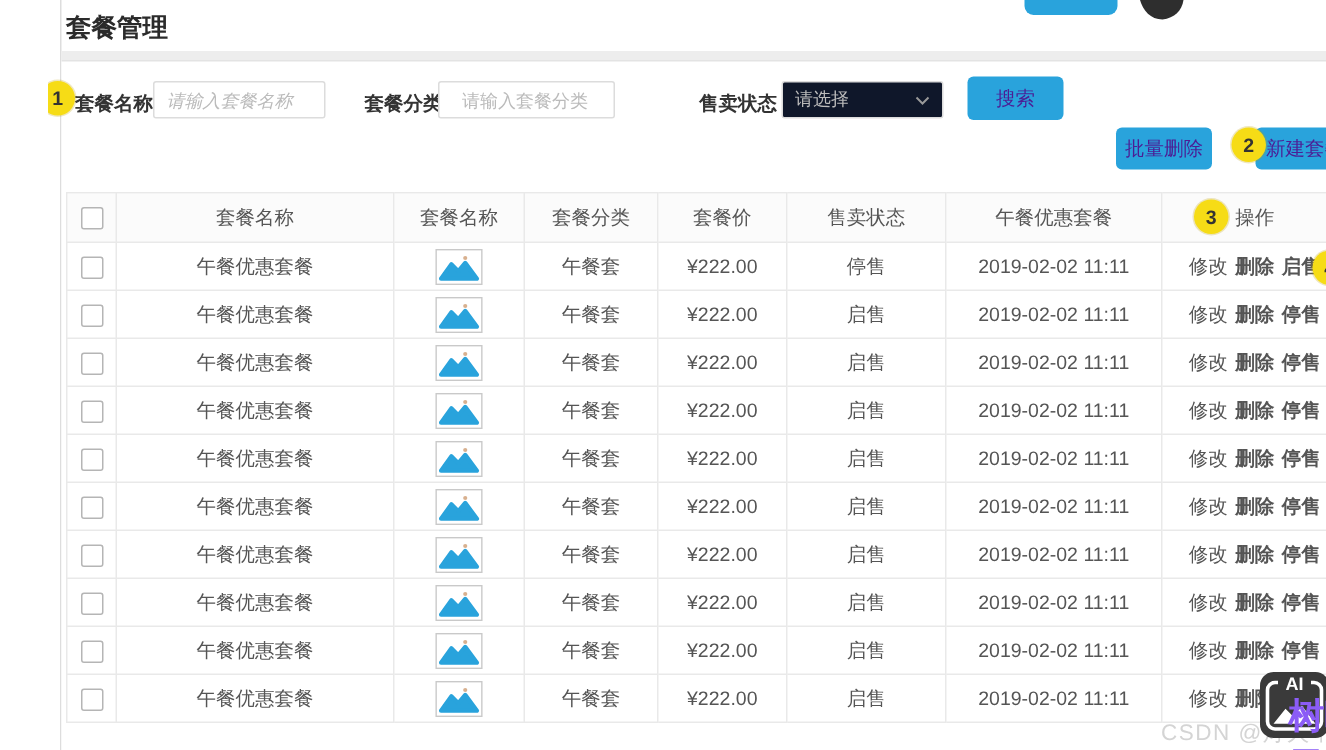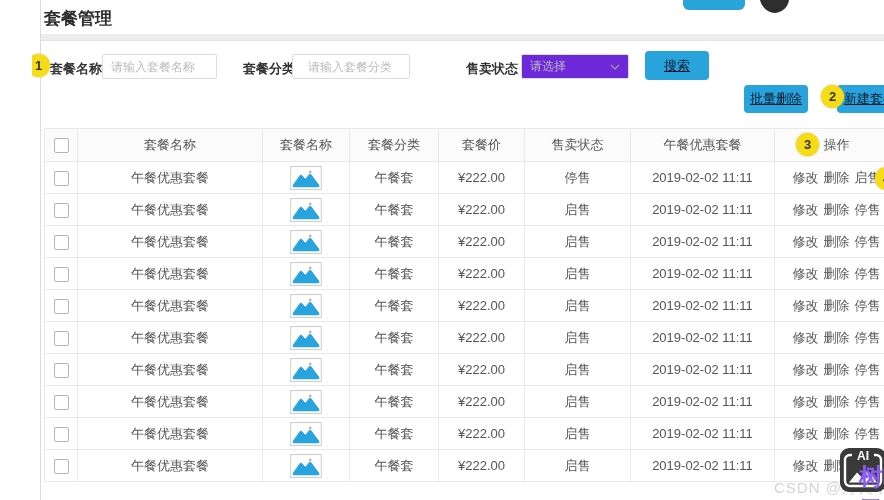--- a/index.html
+++ b/index.html
@@ -21,27 +21,27 @@
   
   .flabel { position:absolute; font-size:13px; font-weight:bold; color:#333; top:60px; }
   .finput {
     position:absolute; top:54px; height:25px; border:1px solid #dcdcdc; border-radius:2px;
     font-size:12px; color:#555; padding:0 8px; outline:none; background:#fff;
     font-family:"Liberation Sans","DejaVu Sans",sans-serif;
   }
   .finput::placeholder { color:#bbb; }
   .fselect {
     position:absolute; top:54px; left:489px; width:108px; height:25px; border:1px solid #dcdcdc;
-    border-radius:2px; background:#6d28d9; display:flex; align-items:center; justify-content:space-between;
+    border-radius:2px; background:#0f172a; display:flex; align-items:center; justify-content:space-between;
     padding:0 8px; cursor:pointer;
   }
   .fselect .ph { font-size:12px; color:#bbb; }
   .btn {
-    position:absolute; background:#29a3dc; color:#0f172a; border:none; border-radius:4px;
-    font-size:13px; cursor:pointer; font-family:"Liberation Sans","DejaVu Sans",sans-serif;text-decoration:underline;
+    position:absolute; background:#29a3dc; color:#4c1d95; border:none; border-radius:4px;
+    font-size:13px; cursor:pointer; font-family:"Liberation Sans","DejaVu Sans",sans-serif;
   }
   .btn-search { left:613px; top:51px; width:64px; height:29px; }
   .btn-batch  { left:712px; top:85px; width:64px; height:28px; }
   .btn-new    { left:805px; top:85px; width:66px; height:28px; }
 
   
   .nbadge {
     position:absolute; width:23px; height:23px; border-radius:50%;
     background:#f6dc16; color:#333; font-size:13px; font-weight:bold;
     display:flex; align-items:center; justify-content:center; z-index:6;
@@ -57,21 +57,21 @@
   table { border-collapse:collapse; table-layout:fixed; width:854px; font-size:13px; color:#555; }
   th,td { border:1px solid #e9e9e9; text-align:center; font-weight:normal; overflow:hidden; white-space:nowrap; }
   thead tr { height:33px; background:#fbfbfb; }
   tbody tr { height:32px; background:#fff; }
   .checkbox {
     width:15px; height:15px; border:1px solid #b5b5b5; border-radius:2px; background:#fff;
     display:inline-block; vertical-align:middle; cursor:pointer;
   }
   .img-thumb { display:inline-block; vertical-align:middle; cursor:pointer; line-height:0; }
   .actions span.action-link { cursor:pointer; }
-  .actions span.action-link + span.action-link { margin-left:5px; }
+  .actions span.action-link + span.action-link { margin-left:5px;font-weight:bold; }
 
   
   .wm-csdn { position:absolute; left:742px; top:479px; font-size:15px; color:#d4d4d4; letter-spacing:1px; z-index:4; white-space:nowrap; }
   .wm-badge { position:absolute; left:808px; top:448px; z-index:5; line-height:0; }
   .wm-brand { position:absolute; left:827px; top:461px; font-size:24px; font-weight:bold; color:#8b5cf6; z-index:5; }
 </style>
 </head>
 <body>
 
 <div id="screen">
@@ -81,21 +81,21 @@
 
   <div class="frag-blue"></div>
   <svg class="frag-black" width="32" height="14" viewBox="0 0 32 14">
     <path d="M2 0 L31 0 C30 7 25 12 17 13 C9 13 4 7 2 0 Z" fill="#2e2e2e"></path>
   </svg>
 
   <div class="top-strip"></div>
   <div class="card"></div>
 
   <span class="flabel" style="left:18px">套餐名称</span>
-  <input class="finput" style="left: 70px; width: 115px;" placeholder="请输入套餐名称">
+  <input class="finput" style="left: 70px; width: 115px; font-style: italic;" placeholder="请输入套餐名称">
   <span class="flabel" style="left:211px">套餐分类</span>
   <input class="finput" style="left: 260px; width: 118px; padding-left: 15px;" placeholder="请输入套餐分类">
   <span class="flabel" style="left:434px">售卖状态</span>
 
   <div class="fselect">
     <span class="ph">请选择</span>
     <svg width="10" height="6" viewBox="0 0 10 6">
       <polyline points="1,1 5,5 9,1" fill="none" stroke="#999" stroke-width="1.3"></polyline>
     </svg>
   </div>

